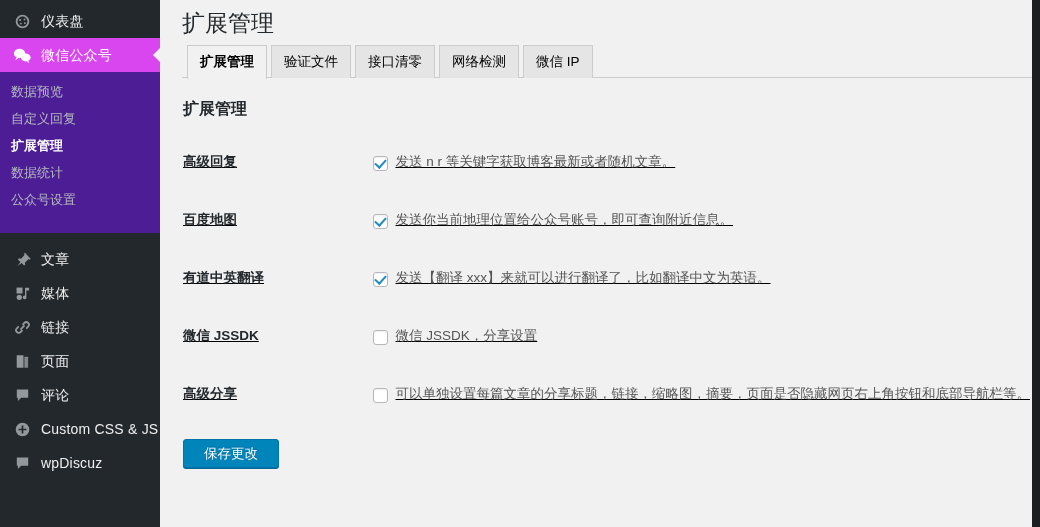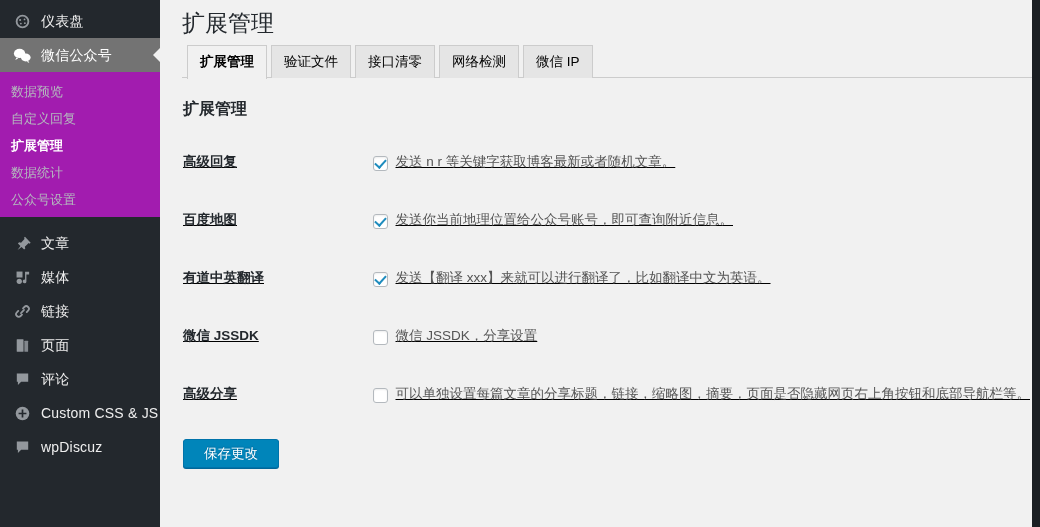--- a/index.html
+++ b/index.html
@@ -28,31 +28,31 @@
   .menu-item .mi-icon {
     width: 22px; height: 20px; flex: 0 0 22px;
     display: flex; align-items: center; justify-content: center;
     margin-right: 8px; color: #a0a5aa; opacity: .9;
   }
   .menu-item .mi-icon svg { display: block; }
   .menu-item .mi-label { line-height: 1; letter-spacing: .2px; }
   .menu-item.top { margin-top: 4px; }
 
   .menu-item.current {
-    background: #737373; color: #fff;
+    background: #d946ef; color: #fff;
   }
   .menu-item.current .mi-icon { color: #fff; opacity: 1; }
   .menu-item.current::after {
     content: ""; position: absolute; right: -1px; top: 50%;
     margin-top: -8px;
     border-style: solid; border-width: 8px 8px 8px 0;
     border-color: transparent #f1f1f1 transparent transparent;
   }
 
-  .submenu { background: #a21caf; padding: 6px 0 4px 0; }
+  .submenu { background: #4c1d95; padding: 6px 0 20px 0; }
   .submenu .sub-item {
     display: block; padding: 5px 0 5px 11px;
     font-size: 13px; color: #b4b9be; cursor: pointer;
     line-height: 17px; white-space: nowrap;
   }
   .submenu .sub-item.active { color: #fff; font-weight: bold; }
 
   .menu-gap { height: 9px; }
 
   

